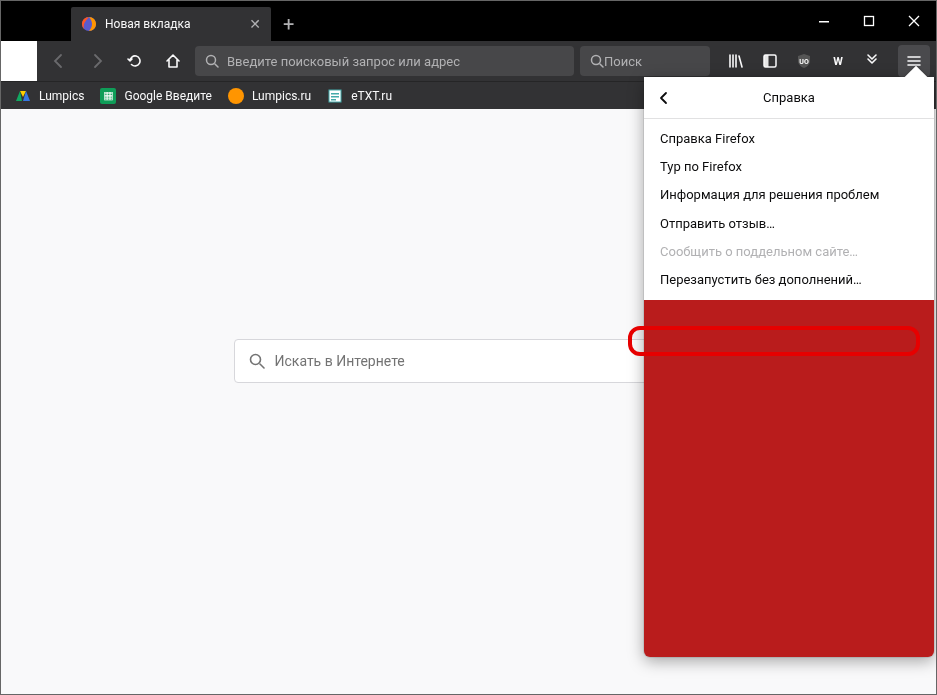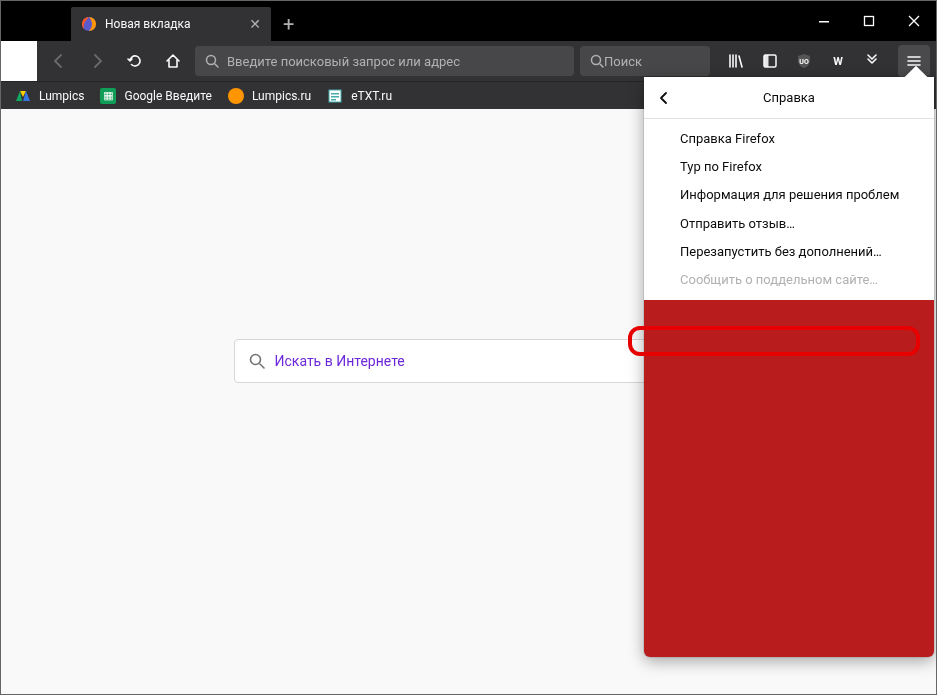--- a/index.html
+++ b/index.html
@@ -22,29 +22,29 @@
   .searchbar { width: 130px; height: 30px; background: #474749; border-radius: 4px; display: flex; align-items: center; padding: 0 10px; color: #b1b1b3; font-size: 13px; gap: 0; }
   .toolbar-icons { display: flex; align-items: center; gap: 2px; padding-left: 4px; }
   .toolbar-icon { width: 32px; height: 30px; display: flex; align-items: center; justify-content: center; color: #f9f9fa; cursor: pointer; border-radius: 4px; }
   .hamburger { width: 32px; height: 32px; display: flex; align-items: center; justify-content: center; color: #f9f9fa; cursor: pointer; background: #4a4a4d; border-radius: 4px; margin-left: 4px; }
 
   .bookmarks { height: 28px; background: #323234; display: flex; align-items: center; padding: 0 8px; gap: 4px; border-top: 1px solid #252526; }
   .bm-item { display: flex; align-items: center; gap: 8px; color: #f9f9fa; font-size: 12px; padding: 3px 6px; cursor: pointer; border-radius: 3px; }
   .bm-icon { width: 16px; height: 16px; display: flex; align-items: center; justify-content: center; font-size: 11px; border-radius: 2px; }
 
   .content { position: absolute; top: 108px; left: 0; right: 0; bottom: 0; background: #f9f9fa; }
-  .search-web { position: absolute; top: 230px; left: 50%; transform: translateX(-50%); width: 470px; height: 44px; background: #fff; border: 1px solid #d7d7db; border-radius: 4px; display: flex; align-items: center; padding: 0 14px; gap: 10px; color: #6d28d9; font-size: 14px; }
+  .search-web { position: absolute; top: 230px; left: 50%; transform: translateX(-50%); width: 470px; height: 44px; background: #fff; border: 1px solid #d7d7db; border-radius: 4px; display: flex; align-items: center; padding: 0 14px; gap: 10px; color: #737373; font-size: 14px; }
 
   .help-panel { position: absolute; top: 76px; right: 2px; width: 290px; height: 580px; background: #b91c1c; box-shadow: 0 4px 16px rgba(0,0,0,0.35), 0 0 0 1px rgba(0,0,0,0.08); border-radius: 6px; z-index: 100; }
   .help-panel::before { content: ""; position: absolute; top: -8px; right: 10px; width: 16px; height: 16px; background: #fff; transform: rotate(45deg); box-shadow: -1px -1px 1px rgba(0,0,0,0.1); }
   .help-header { display: flex; align-items: center; height: 42px; border-bottom: 1px solid #e1e1e2; position: relative; z-index: 1; background: #fff; }
   .help-back { width: 40px; display: flex; align-items: center; justify-content: center; cursor: pointer; font-size: 16px; color: #0c0c0d; }
   .help-title { flex: 1; text-align: center; font-size: 13px; color: #0c0c0d; padding-right: 40px; }
   .help-items { padding: 6px 0; position: relative; z-index: 1; background: #fff; }
-  .help-item { padding: 5px 16px; font-size: 13px; color: #0c0c0d; cursor: pointer; line-height: 1.4; margin-left: 20px; }
+  .help-item { padding: 5px 16px; font-size: 13px; color: #0c0c0d; cursor: pointer; line-height: 1.4; }
   .help-item.disabled { color: #b1b1b3; cursor: default; }
   .help-item.highlighted { position: relative; }
   .highlight-box { position: absolute; border: 4px solid #e60000; border-radius: 12px; pointer-events: none; z-index: 200; }
 
   svg { display: block; }
 </style>
 </head>
 <body>
 
 <div class="titlebar">
@@ -208,17 +208,17 @@
           <path d="M9 2 L4 7 L9 12" fill="none" stroke="#0c0c0d" stroke-width="1.8" stroke-linecap="round" stroke-linejoin="round"></path>
         </svg>
       </div>
     <div class="help-title">Справка</div>
   </div>
   <div class="help-items">
     <div class="help-item">Справка Firefox</div>
     <div class="help-item">Тур по Firefox</div>
     <div class="help-item">Информация для решения проблем</div>
     <div class="help-item">Отправить отзыв…</div>
+    <div class="help-item disabled">Сообщить о поддельном сайте…</div>
     <div class="help-item">Перезапустить без дополнений…</div>
-    <div class="help-item disabled">Сообщить о поддельном сайте…</div>
   </div>
 </div>
 <div class="highlight-box" style="top:325px; left:627px; width:292px; height:30px;"></div>
 
 </body></html>

